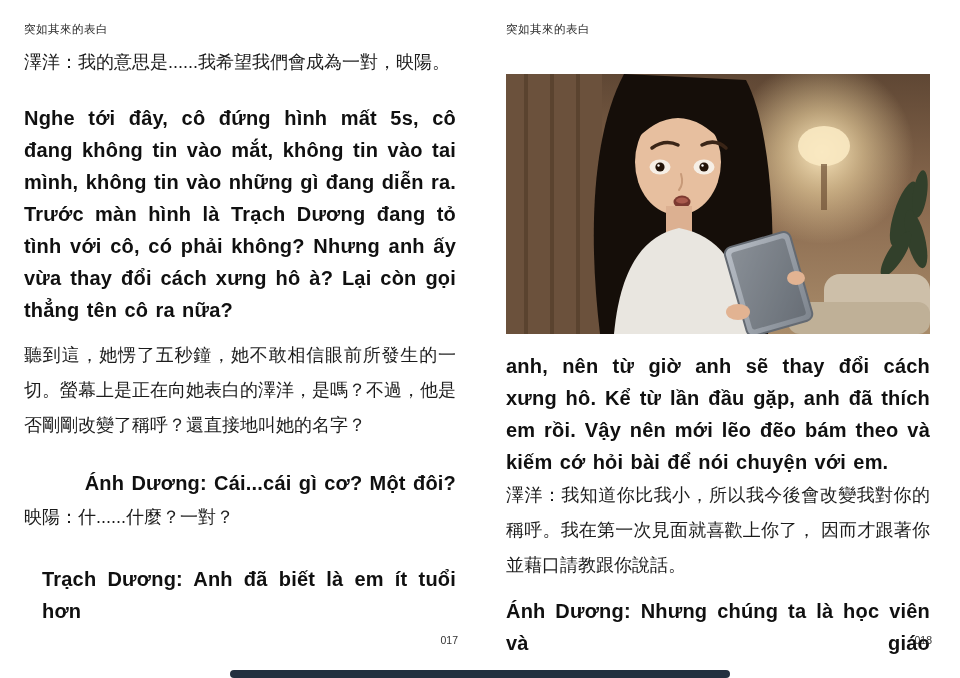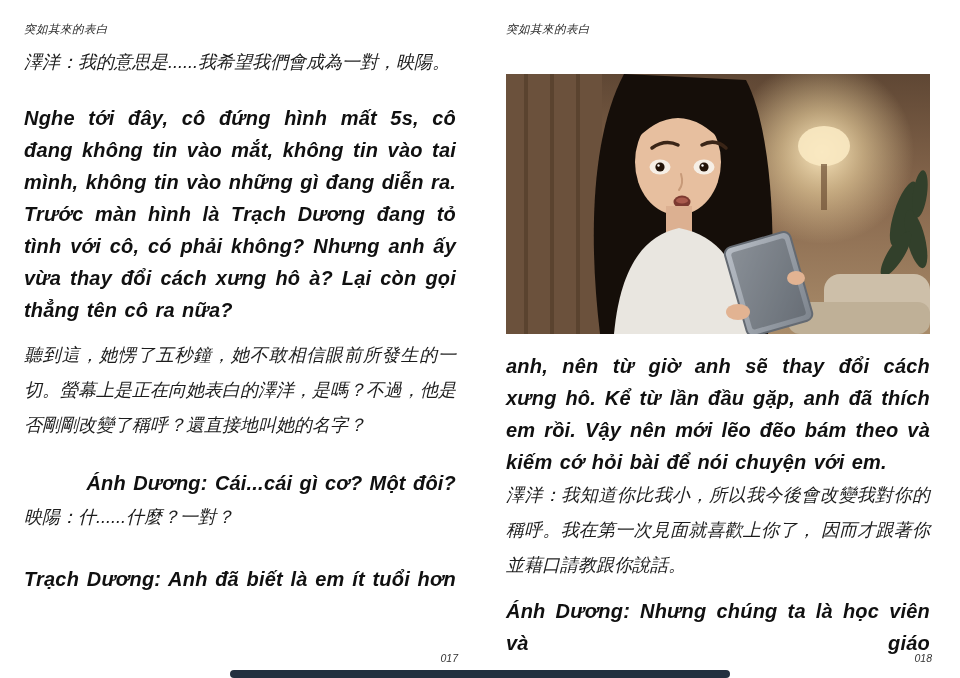--- a/index.html
+++ b/index.html
@@ -1,47 +1,47 @@
 <!DOCTYPE html>
 <html><head>
 <meta charset="utf-8">
 <style>
   html,body{margin:0;padding:0;}
   body{
     width:960px;height:678px;background:#ffffff;position:relative;overflow:hidden;
     font-family:"Liberation Sans","DejaVu Sans",sans-serif;color:#1a1a1a;
   }
-  .spread{display:flex;width:960px;height:500px;font-style:italic;}
+  .spread{display:flex;width:960px;height:500px;}
   .page{position:relative;box-sizing:border-box;width:480px;height:678px;}
   .page.left{padding:22px 24px 0 24px;}
   .page.right{padding:22px 30px 0 26px;}
 
   .running-header{font-size:11.5px;line-height:14px;color:#2a2a2a;letter-spacing:.5px;}
 
   p{margin:0;}
   .zh{font-size:18px;line-height:36px;text-align:justify;color:#1c1c1c;font-weight:400;}
   .vi{font-size:20px;line-height:32px;font-weight:700;color:#101010;text-align:justify;
       letter-spacing:.2px;word-spacing:1.5px;}
   .stretch{text-align-last:justify;}
 
   .left .p1{margin-top:8px;}
   .left .p2{margin-top:22px;}
   .left .p3{margin-top:12px;line-height:35px;}
   .left .p4{margin-top:24px;text-align:right;}
   .left .p5{text-align:left;}
-  .left .p6{margin-top:28px;}
+  .left .p6{margin-top:28px;margin-left:18px;}
 
   .figure{margin:38px 0 0 0;width:424px;height:260px;overflow:hidden;background:#8a6a4f;}
   .figure svg{display:block;width:100%;height:100%;}
 
   .right .p1{margin-top:16px;}
   .right .p2{margin-top:0;line-height:35px;}
   .right .p3{margin-top:12px;}
 
-  .page-number{position:absolute;bottom:14px;font-size:10.5px;color:#333;}
+  .page-number{position:absolute;bottom:32px;font-size:10.5px;color:#333;}
   .left .page-number{right:22px;}
   .right .page-number{right:28px;}
 
   .home-indicator{
     position:absolute;left:230px;bottom:0;width:500px;height:8px;border-radius:4px;
     background:#22303f;
   }
 </style>
 </head>
 <body>

